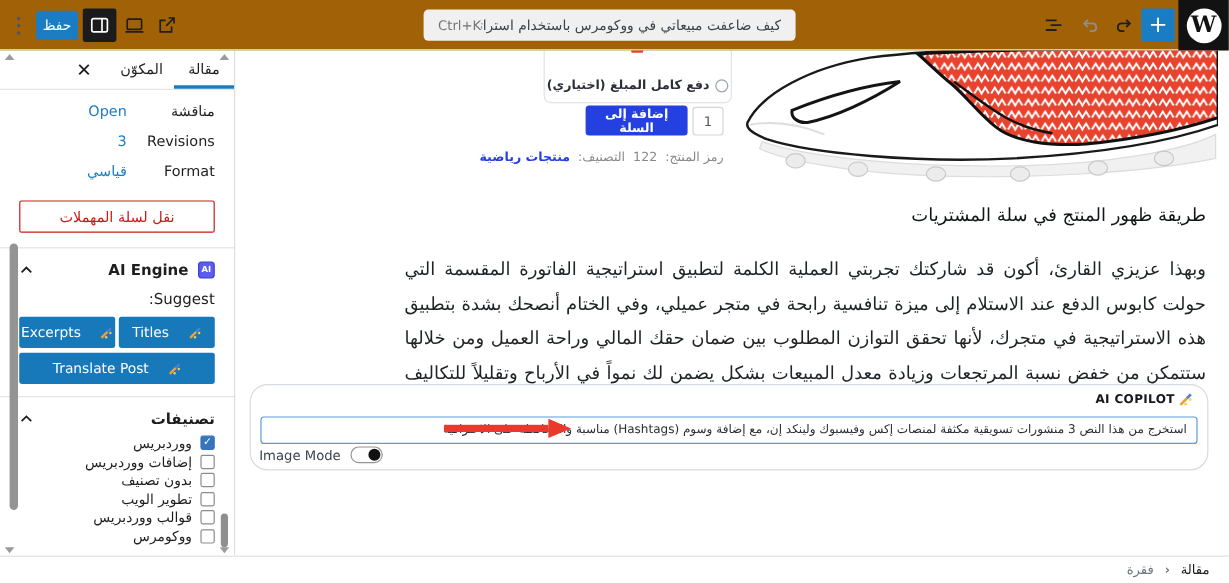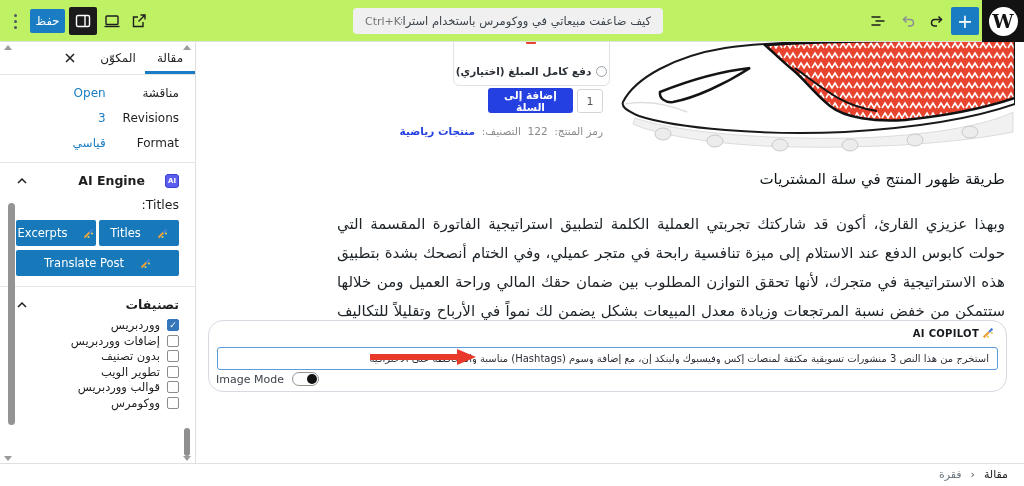--- a/index.html
+++ b/index.html
@@ -1,21 +1,21 @@
 <!DOCTYPE html>
 <html><head>
 <meta charset="utf-8">
 <style>
   * { margin:0; padding:0; box-sizing:border-box; }
   html,body { width:1024px; height:486px; background:#fff;
     font-family:"DejaVu Sans","Liberation Sans",sans-serif; color:#1e1e1e; overflow:hidden; }
   .page { position:relative; width:1024px; height:486px; background:#fff; }
 
   
-  .toolbar { position:absolute; left:0; top:0; width:1024px; height:42px; background:#bef264;
+  .toolbar { position:absolute; left:0; top:0; width:1024px; height:42px; background:#a16207;
     border-bottom:1px solid #e0e0e0; z-index:30; }
   .kebab { position:absolute; left:8px; top:11px; width:14px; height:20px; display:flex;
     flex-direction:column; justify-content:center; align-items:center; gap:3px; cursor:pointer; }
   .kebab i { width:3px; height:3px; border-radius:50%; background:#50575e; }
   .save-btn { position:absolute; left:30px; top:9px; width:35px; height:24px; background:#1a7dc4;
     color:#fff; border:none; border-radius:2px; font-size:11.5px; font-family:inherit; cursor:pointer; }
   .panel-toggle { position:absolute; left:69px; top:7px; width:28px; height:28px; background:#1b1b1b;
     border-radius:2px; display:flex; align-items:center; justify-content:center; cursor:pointer; }
   .tb-icon { position:absolute; top:11px; width:20px; height:20px; display:flex; align-items:center;
     justify-content:center; cursor:pointer; }
@@ -44,21 +44,21 @@
   .sb-row { display:flex; margin-bottom:9px; font-size:12px; line-height:16px; }
   .sb-row .lbl { width:45%; color:#1e1e1e; }
   .sb-row .val { width:55%; color:#1a7dc4; cursor:pointer; }
   .trash-btn { display:block; margin:5px 16px 12px; width:calc(100% - 32px); height:27px;
     background:#fff; border:1px solid #cc1818; border-radius:2px; color:#cc1818; font-size:12px;
     font-family:inherit; cursor:pointer; }
   .sb-divider { border-top:1px solid #e4e4e4; }
   .sb-section { padding:10px 16px; }
   .sec-head { display:flex; align-items:center; justify-content:space-between; cursor:pointer; }
   .sec-title { font-size:12.5px; font-weight:600; color:#1e1e1e; display:flex; align-items:center;
-    gap:20px; direction:ltr; }
+    gap:8px; direction:ltr; }
   .ai-badge { width:14px; height:14px; border-radius:3px; background:#5a5df0; border:1px solid #3e3fd0;
     color:#fff; font-size:7px; font-weight:bold; display:flex; align-items:center; justify-content:center; }
   .suggest { margin-top:9px; font-size:12.5px; color:#1e1e1e; text-align:right; }
   .ai-btn-row { display:flex; gap:3px; margin-top:8px; }
   .ai-btn { flex:1; height:26px; background:#1779ba; color:#fff; border:none; border-radius:2px;
     font-size:11.5px; font-family:inherit; cursor:pointer; display:flex; align-items:center;
     justify-content:center; gap:16px; direction:ltr; }
   .ai-btn.full { margin-top:4px; width:100%; flex:none; }
   .cat-list { margin-top:7px; }
   .cat-row { display:flex; align-items:center; gap:7px; margin-bottom:3px; font-size:11.5px;
@@ -208,33 +208,34 @@
       <div class="sb-row">
         <span class="lbl">Revisions</span>
         <span class="val">3</span>
       </div>
       <div class="sb-row">
         <span class="lbl">Format</span>
         <span class="val">قياسي</span>
       </div>
     </div>
 
+    <button class="trash-btn">نقل لسلة المهملات</button>
     <div class="sb-divider"></div>
 
     <div class="sb-section">
       <div class="sec-head">
         <span class="sec-title">
           <span>AI Engine</span>
           <span class="ai-badge">AI</span>
         </span>
         <svg class="icon" width="12" height="8" viewBox="0 0 12 8">
           <path d="M2 6 L6 2 L10 6" fill="none" stroke="#1e1e1e" stroke-width="1.5"></path>
         </svg>
       </div>
-      <div class="suggest">Titles:</div>
+      <div class="suggest">Suggest:</div>
       <div class="ai-btn-row">
         <button class="ai-btn">
           <span>Titles</span>
           <svg class="icon" width="11" height="11" viewBox="0 0 11 11">
             <path d="M1.5 9.5 L6.5 4.5" stroke="#e9a13b" stroke-width="2"></path>
             <path d="M6.5 4.5 L9.5 1.5" stroke="#4a7fd4" stroke-width="2"></path>
             <circle cx="9" cy="5.5" r="1" fill="#f4cf4f"></circle>
               <circle cx="5.5" cy="9" r="1" fill="#f4cf4f"></circle>
           </svg>
         </button>

